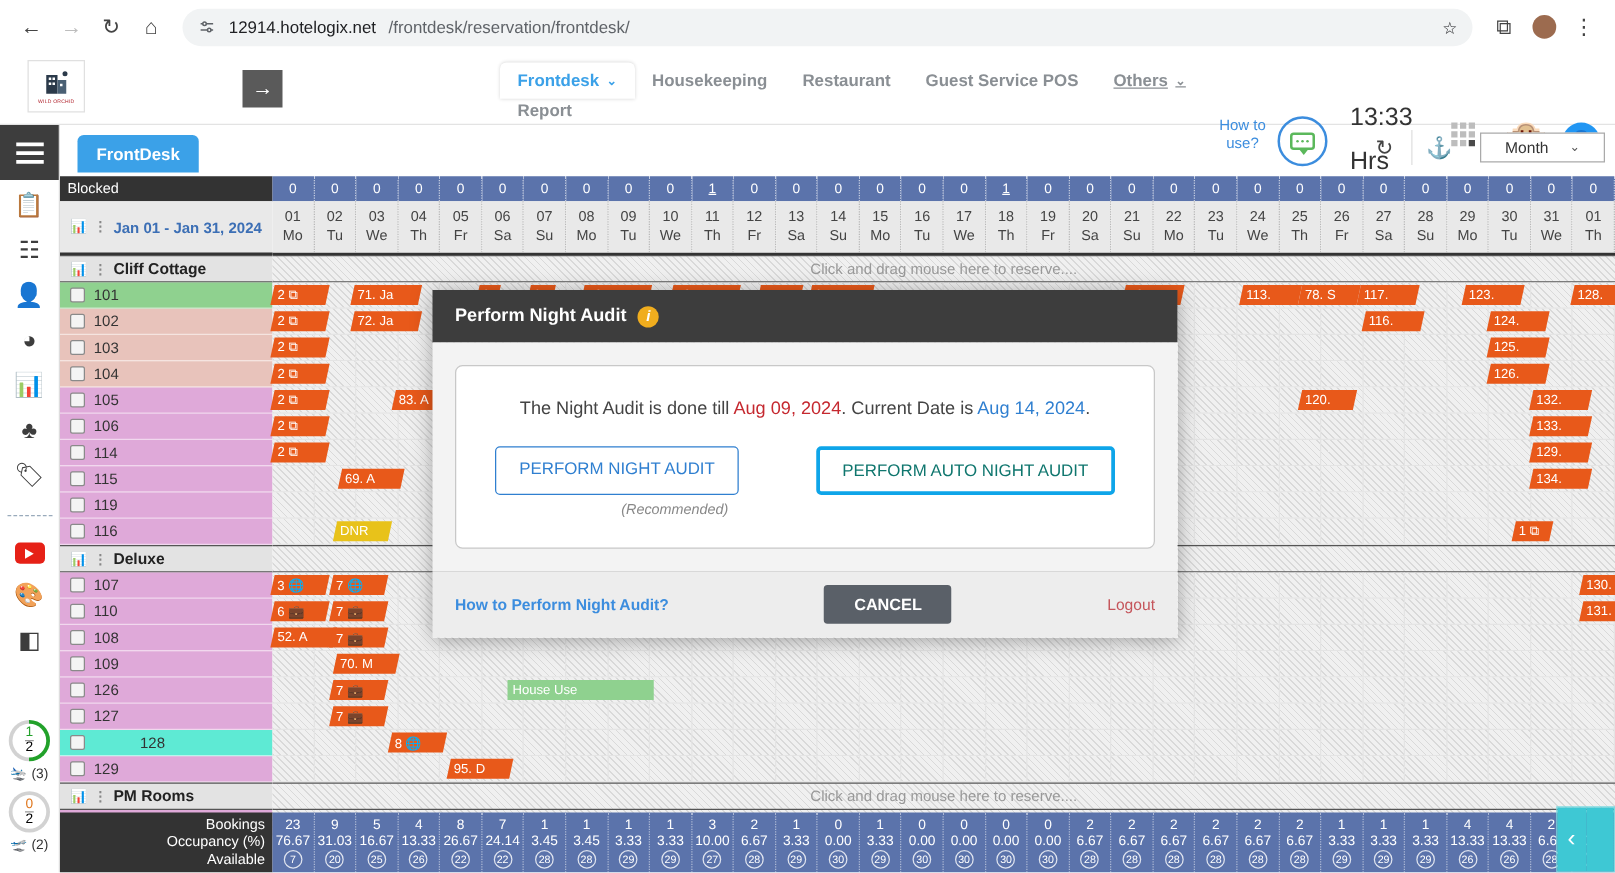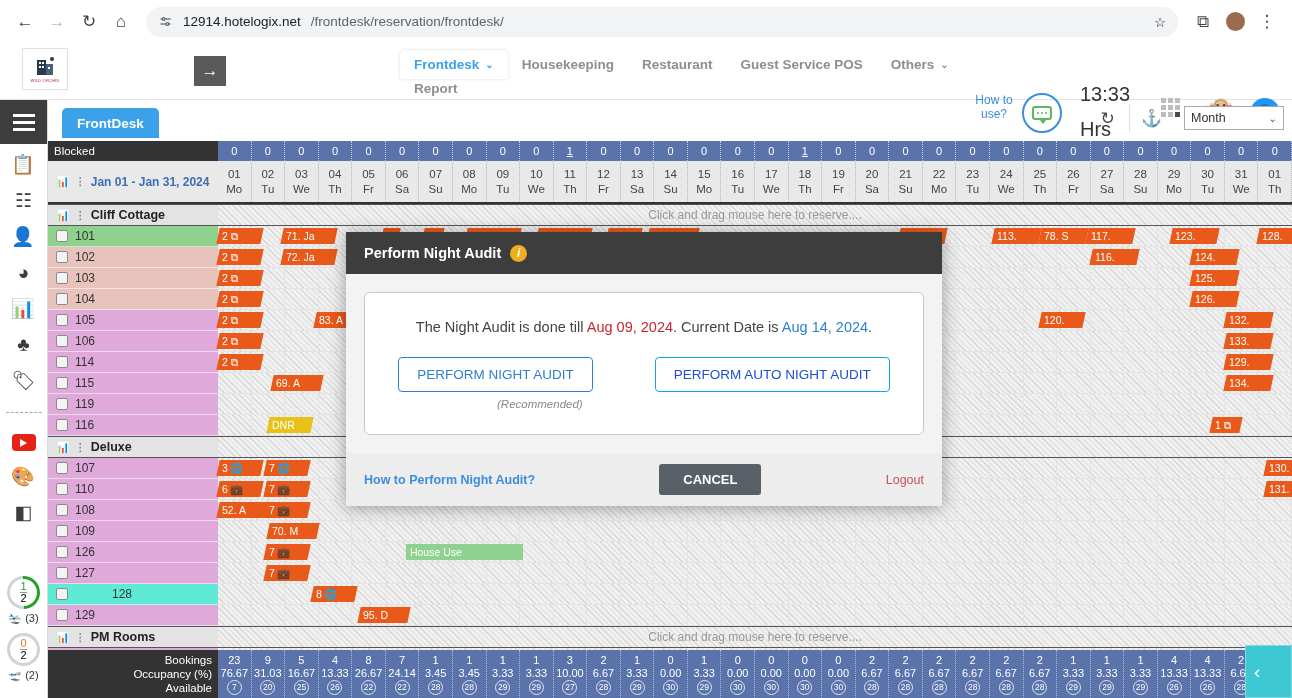--- a/index.html
+++ b/index.html
@@ -148,21 +148,21 @@
     font-size: 13.5px; font-weight: bold; display: flex; align-items: center; justify-content: center;
   }
   .toolbar-right { position: absolute; top: 104px; right: 8px; display: flex; align-items: center; gap: 0; }
   .tb-btn {
     width: 44px; height: 28px; display: flex; align-items: center; justify-content: center;
     font-size: 17px; color: #444; border-right: 1px solid #e0e0e0;
   }
   .tb-select {
     margin-left: 10px; width: 100px; height: 24px; border: 1px solid #aaa; background: #fff;
     font-size: 12.5px; color: #333; display: flex; align-items: center;
-    padding: 0 6px; justify-content: space-between;
+    padding: 0 19px; justify-content: space-between;
   }
   .tb-select .cv { font-size: 10px; color: #555; }
 
   
   .grid-wrap { position: absolute; left: 48px; top: 141px; width: 1244px; height: 509px; }
   .col-left { position: absolute; left: 0; top: 0; width: 170px; height: 359px; }
   .blocked-cell {
     height: 20px; background: #333; color: #fff; font-size: 11.5px;
     display: flex; align-items: center; padding-left: 6px;
   }
@@ -267,21 +267,21 @@
   }
   .audit-text { font-size: 14.5px; color: #444; }
   .audit-text .red { color: #c5282f; }
   .audit-text .blue { color: #2f7fd0; }
   .btn-row { display: flex; justify-content: center; gap: 62px; margin-top: 22px; }
   .mbtn {
     padding: 9px 18px; font-size: 13.5px; background: #fff; border-radius: 4px;
     white-space: nowrap;
   }
   .mbtn.primary { border: 1px solid #2f7fd0; color: #2f7fd0; }
-  .mbtn.secondary { border: 1px solid #0ea5e9; color: #1d4ed8; }
+  .mbtn.secondary { border: 3px solid #0ea5e9; color: #0f766e; }
   .recommended { font-size: 11.5px; color: #888; font-style: italic; margin-top: 6px; text-align: left; padding-left: 112px; }
   .modal-foot {
     background: #ededed; padding: 11px 18px; display: flex; align-items: center;
     justify-content: space-between;
   }
   .foot-link { font-size: 12.5px; color: #3c8dde; font-weight: bold; }
   .foot-logout { font-size: 12.5px; color: #c5555b; }
   .cancel-btn {
     background: #5a6068; color: #fff; font-size: 13px; font-weight: bold;
     padding: 8px 24px; border-radius: 3px;
@@ -338,21 +338,21 @@
 
   <div class="mainnav">
     <div class="nav-row">
       <div class="nav-item active">
         <span>Frontdesk</span>
         <span class="chev">⌄</span>
       </div>
       <div class="nav-item">Housekeeping</div>
       <div class="nav-item">Restaurant</div>
       <div class="nav-item">Guest Service POS</div>
-      <div class="nav-item" style="display:flex;align-items:center;gap:6px;">
+      <div class="nav-item" style="display:flex;align-items:center;gap:6px;text-decoration:underline;">
         <span>Others</span>
         <span class="chev-g">⌄</span>
       </div>
     </div>
     <div class="nav-sub">Report</div>
   </div>
 
   <div class="howto">How to use?</div>
   <div class="chat-bubble">
     <span class="bubble-inner">

